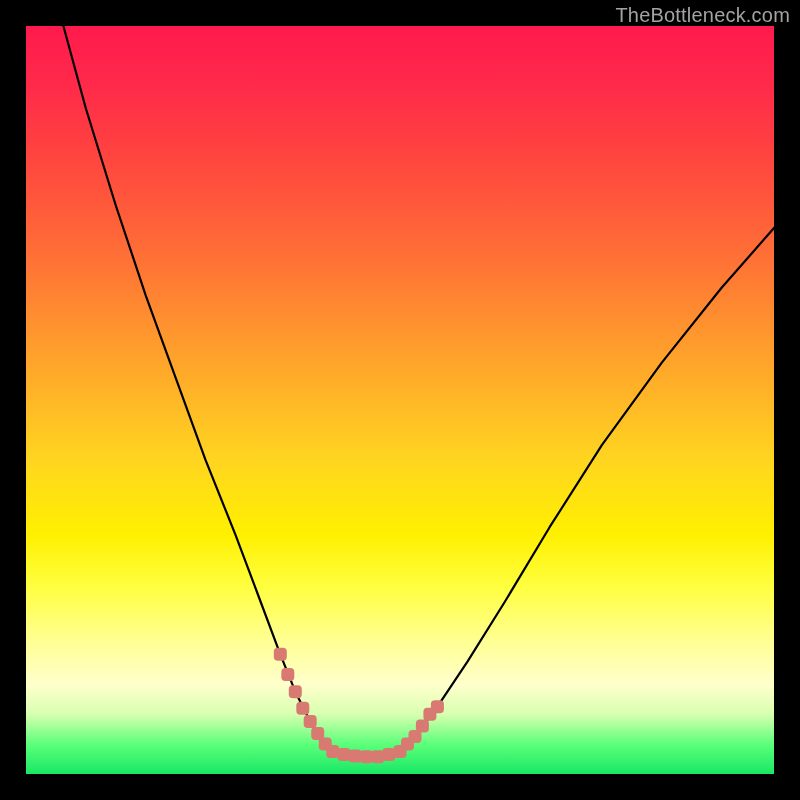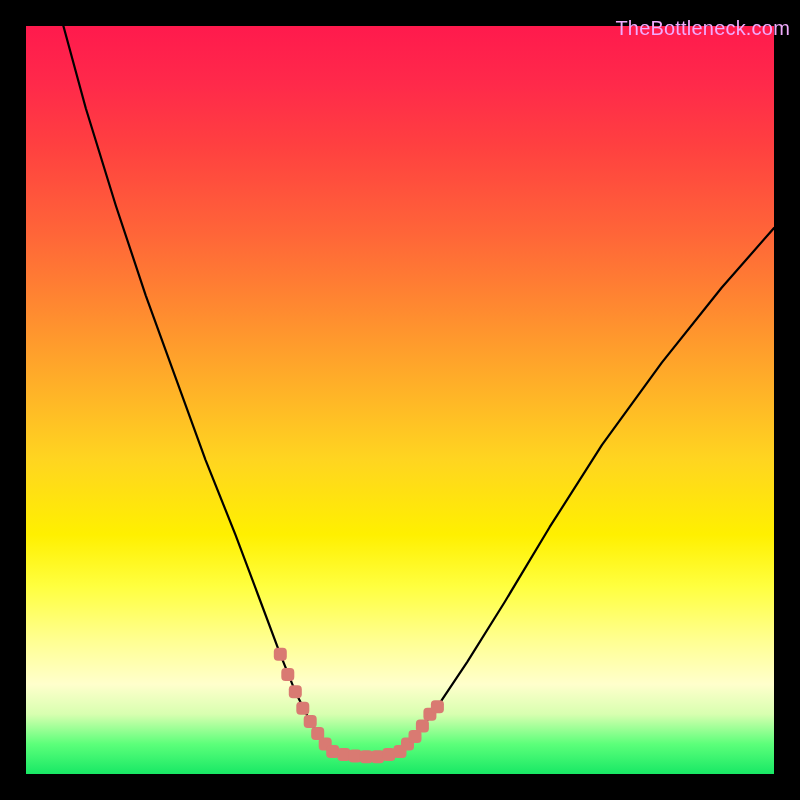--- a/index.html
+++ b/index.html
@@ -29,23 +29,23 @@
       #ffff40 75%,
       #ffff90 82%,
       #ffffcc 88%,
       #d8ffb0 92%,
       #5cff7a 96%,
       #18e865 100%
     );
   }
   .watermark {
     position: absolute;
-    top: 17px;
+    top: 4px;
     right: 10px;
-    color: #f0abfc;
+    color: #a3a3a3;
     font-size: 20px;
     letter-spacing: 0.2px;
     font-weight: 500;
   }
   svg.plot {
     position: absolute;
     left: 0;
     top: 0;
     width: 748px;
     height: 748px;

